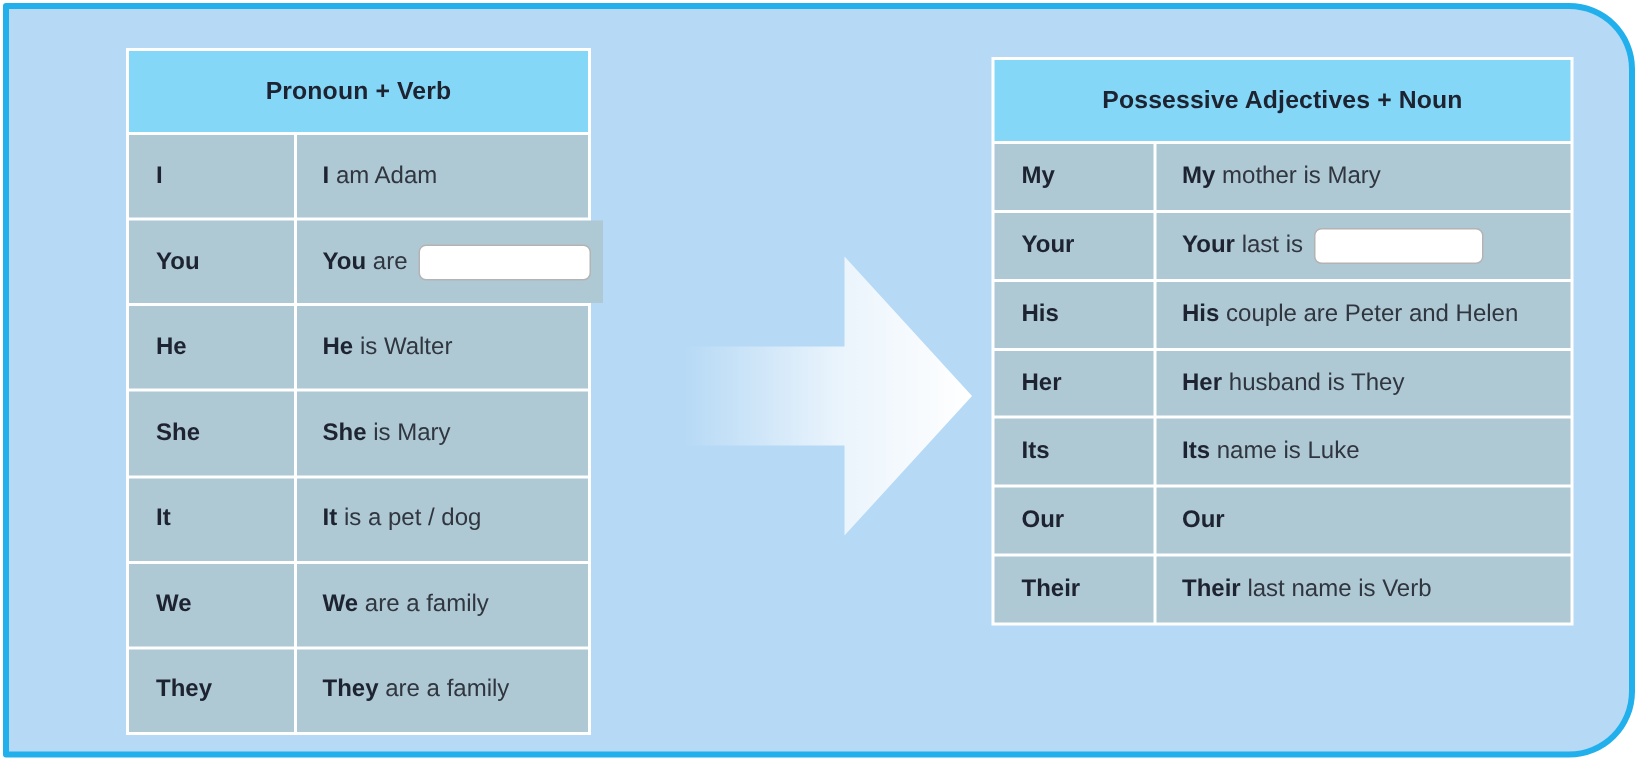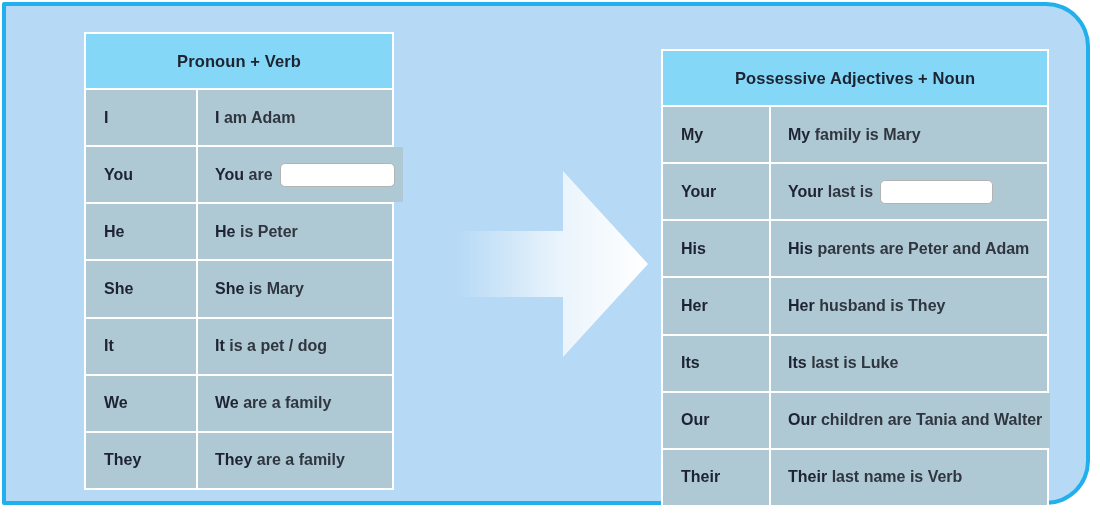--- a/index.html
+++ b/index.html
@@ -32,21 +32,21 @@
     position: absolute;
     box-sizing: border-box;
     background: #ffffff;
     border-collapse: separate;
     display: flex;
     flex-direction: column;
     padding: 2px;
     gap: 2px;
   }
   #table-left  { left: 78px;  top: 26px; width: 310px; height: 458px; }
-  #table-right { left: 655px; top: 43px; width: 388px; height: 458px; }
+  #table-right { left: 655px; top: 32px; width: 388px; height: 379px; }
 
   .thead {
     flex: 0 0 54px;
     background: #85d7f7;
     display: flex;
     align-items: center;
     justify-content: center;
   }
   .thead-label {
     font-size: 16.5px;
@@ -91,21 +91,21 @@
     color: #30363f;
     white-space: nowrap;
     display: flex;
     align-items: center;
   }
   .val-line .strong {
     font-weight: bold;
     color: #1d2330;
     margin-right: 4.5px;
   }
-  .val-line .rest { font-weight: bold; }
+  .val-line .rest { font-weight: normal; }
 
   .blank-input {
     display: inline-block;
     box-sizing: border-box;
     width: 115px;
     height: 24px;
     margin-left: 7px;
     background: #ffffff;
     border: 1px solid #b3b3b3;
     border-radius: 5px;
@@ -162,21 +162,21 @@
       </div>
     </div>
 
     <div class="trow">
       <div class="cell cell-key">
         <span class="key-text">He</span>
       </div>
       <div class="cell cell-val">
         <span class="val-line">
           <span class="strong">He</span>
-          <span class="rest">is Peter</span>
+          <span class="rest">is Walter</span>
         </span>
       </div>
     </div>
 
     <div class="trow">
       <div class="cell cell-key">
         <span class="key-text">She</span>
       </div>
       <div class="cell cell-val">
         <span class="val-line">
@@ -241,21 +241,21 @@
       <span class="thead-label">Possessive Adjectives + Noun</span>
     </div>
 
     <div class="trow">
       <div class="cell cell-key">
         <span class="key-text">My</span>
       </div>
       <div class="cell cell-val">
         <span class="val-line">
           <span class="strong">My</span>
-          <span class="rest">family is Mary</span>
+          <span class="rest">mother is Mary</span>
         </span>
       </div>
     </div>
 
     <div class="trow">
       <div class="cell cell-key">
         <span class="key-text">Your</span>
       </div>
       <div class="cell cell-val">
         <span class="val-line">
@@ -266,21 +266,21 @@
       </div>
     </div>
 
     <div class="trow">
       <div class="cell cell-key">
         <span class="key-text">His</span>
       </div>
       <div class="cell cell-val">
         <span class="val-line">
           <span class="strong">His</span>
-          <span class="rest">parents are Peter and Adam</span>
+          <span class="rest">couple are Peter and Helen</span>
         </span>
       </div>
     </div>
 
     <div class="trow">
       <div class="cell cell-key">
         <span class="key-text">Her</span>
       </div>
       <div class="cell cell-val">
         <span class="val-line">
@@ -290,33 +290,32 @@
       </div>
     </div>
 
     <div class="trow">
       <div class="cell cell-key">
         <span class="key-text">Its</span>
       </div>
       <div class="cell cell-val">
         <span class="val-line">
           <span class="strong">Its</span>
-          <span class="rest">last is Luke</span>
+          <span class="rest">name is Luke</span>
         </span>
       </div>
     </div>
 
     <div class="trow">
       <div class="cell cell-key">
         <span class="key-text">Our</span>
       </div>
       <div class="cell cell-val">
         <span class="val-line">
           <span class="strong">Our</span>
-          <span class="rest">children are Tania and Walter</span>
         </span>
       </div>
     </div>
 
     <div class="trow">
       <div class="cell cell-key">
         <span class="key-text">Their</span>
       </div>
       <div class="cell cell-val">
         <span class="val-line">

